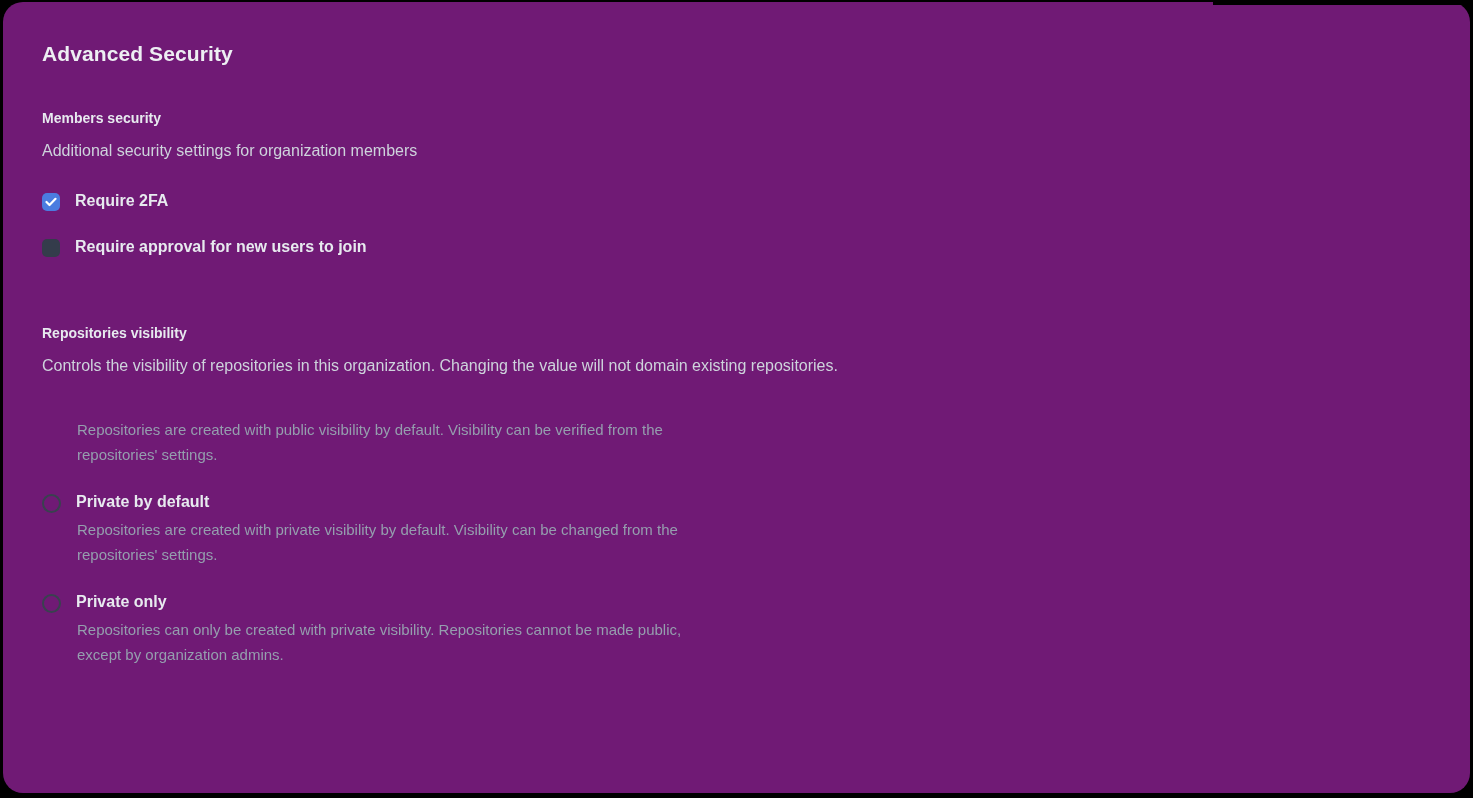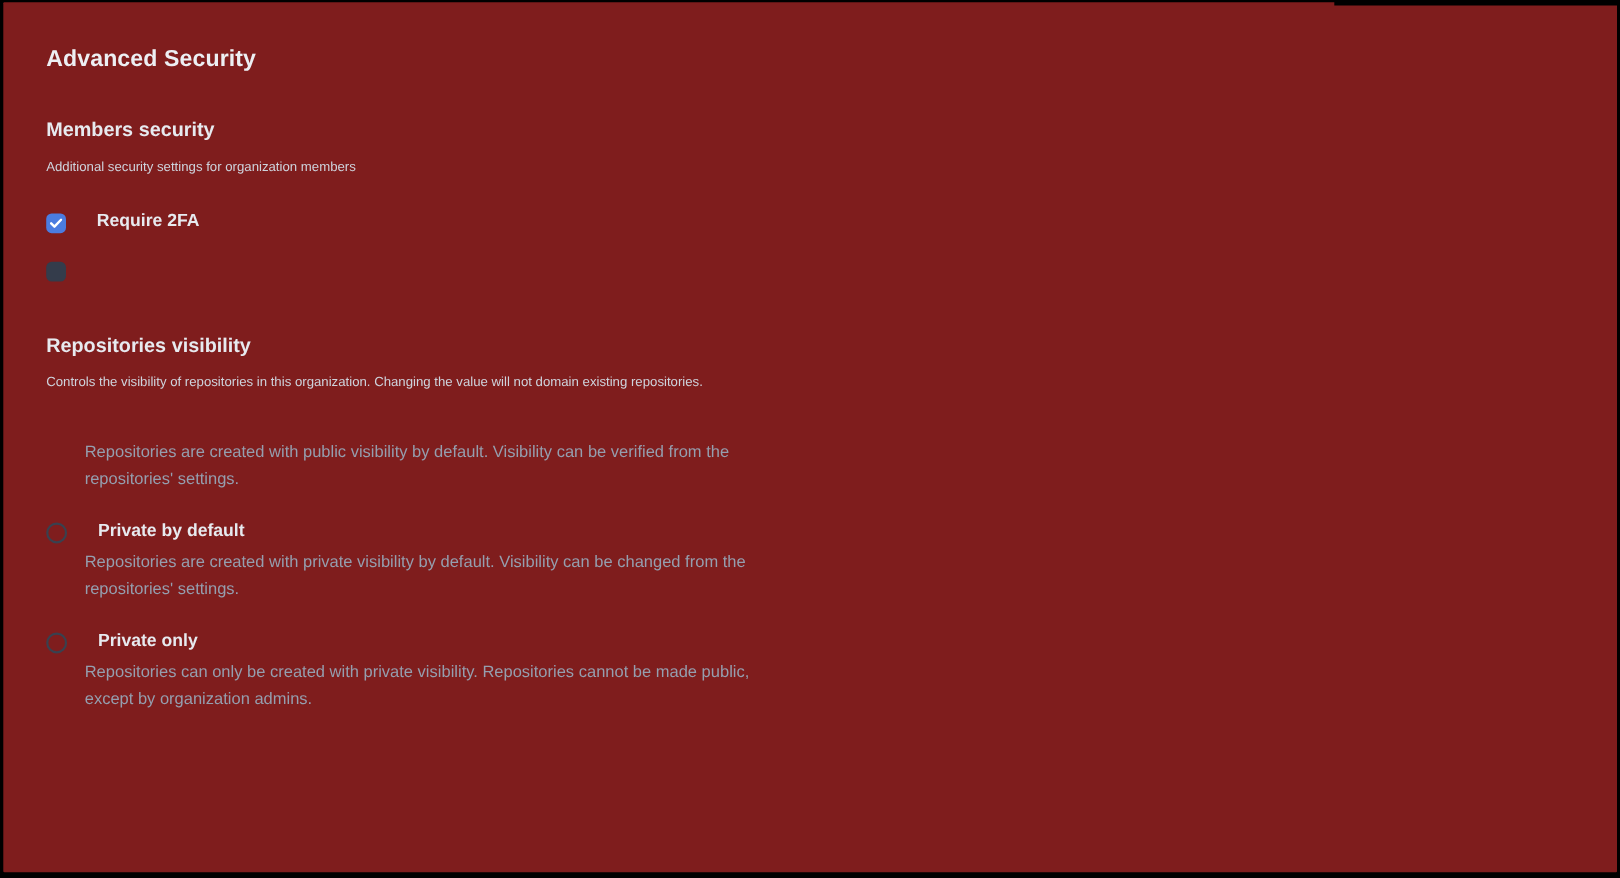--- a/index.html
+++ b/index.html
@@ -7,58 +7,58 @@
     width: 1473px; height: 798px;
     background: #000000;
     overflow: hidden;
     font-family: "Liberation Sans", sans-serif;
     -webkit-font-smoothing: antialiased;
   }
   .frame { position: relative; width: 1473px; height: 798px; background: #000; }
   .panel {
     position: absolute;
     left: 3px; right: 3px; top: 2px; bottom: 5px;
-    background: #7f1d1d;
-    border-radius: 1px;
+    background: #701a75;
+    border-radius: 20px;
     padding: 38px 40px 0 39px;
     overflow: hidden;
   }
   .edge-strip {
     position: absolute;
     left: 1213px; top: 0; width: 260px; height: 5px;
     background: #000;
     z-index: 5;
   }
   h1.page-title {
     color: #edeff3;
     font-size: 21px;
     font-weight: 700;
     letter-spacing: 0.1px;
     line-height: 28px;
   }
   h2.section-heading {
     color: #e7eaef;
-    font-size: 18px;
+    font-size: 14px;
     font-weight: 700;
     line-height: 24px;
   }
   .section-members { margin-top: 38px; }
-  .section-repos   { margin-top: 46px; }
+  .section-repos   { margin-top: 63px; }
   .section-desc {
     margin-top: 10px;
     color: #ced3dc;
-    font-size: 12px;
+    font-size: 16px;
     line-height: 22px;
   }
   .option { margin-top: 28px; }
   .option + .option { margin-top: 24px; }
   .option-row {
     display: flex;
-    align-items: flex-end;
-    gap: 28px;
+    align-items: center;
+    gap: 15px;
   }
   .option-label {
     color: #e7eaef;
     font-size: 16px;
     font-weight: 700;
     line-height: 22px;
     cursor: pointer;
   }
   .opt-desc {
     margin: 4px 0 0 35px;
@@ -133,20 +133,21 @@
           </span>
           <label class="option-label">Require 2FA</label>
         </div>
       </div>
 
       <div class="option">
         <div class="option-row">
           <span class="checkbox" role="checkbox" aria-checked="false">
             
           </span>
+          <label class="option-label">Require approval for new users to join</label>
         </div>
       </div>
     </div>
 
     <div class="section section-repos">
       <h2 class="section-heading">Repositories visibility</h2>
       <p class="section-desc">Controls the visibility of repositories in this organization. Changing the value will not domain existing repositories.</p>
 
       <div class="option" style="margin-top: 40px;">
         <p class="opt-desc">Repositories are created with public visibility by default. Visibility can be verified from the

